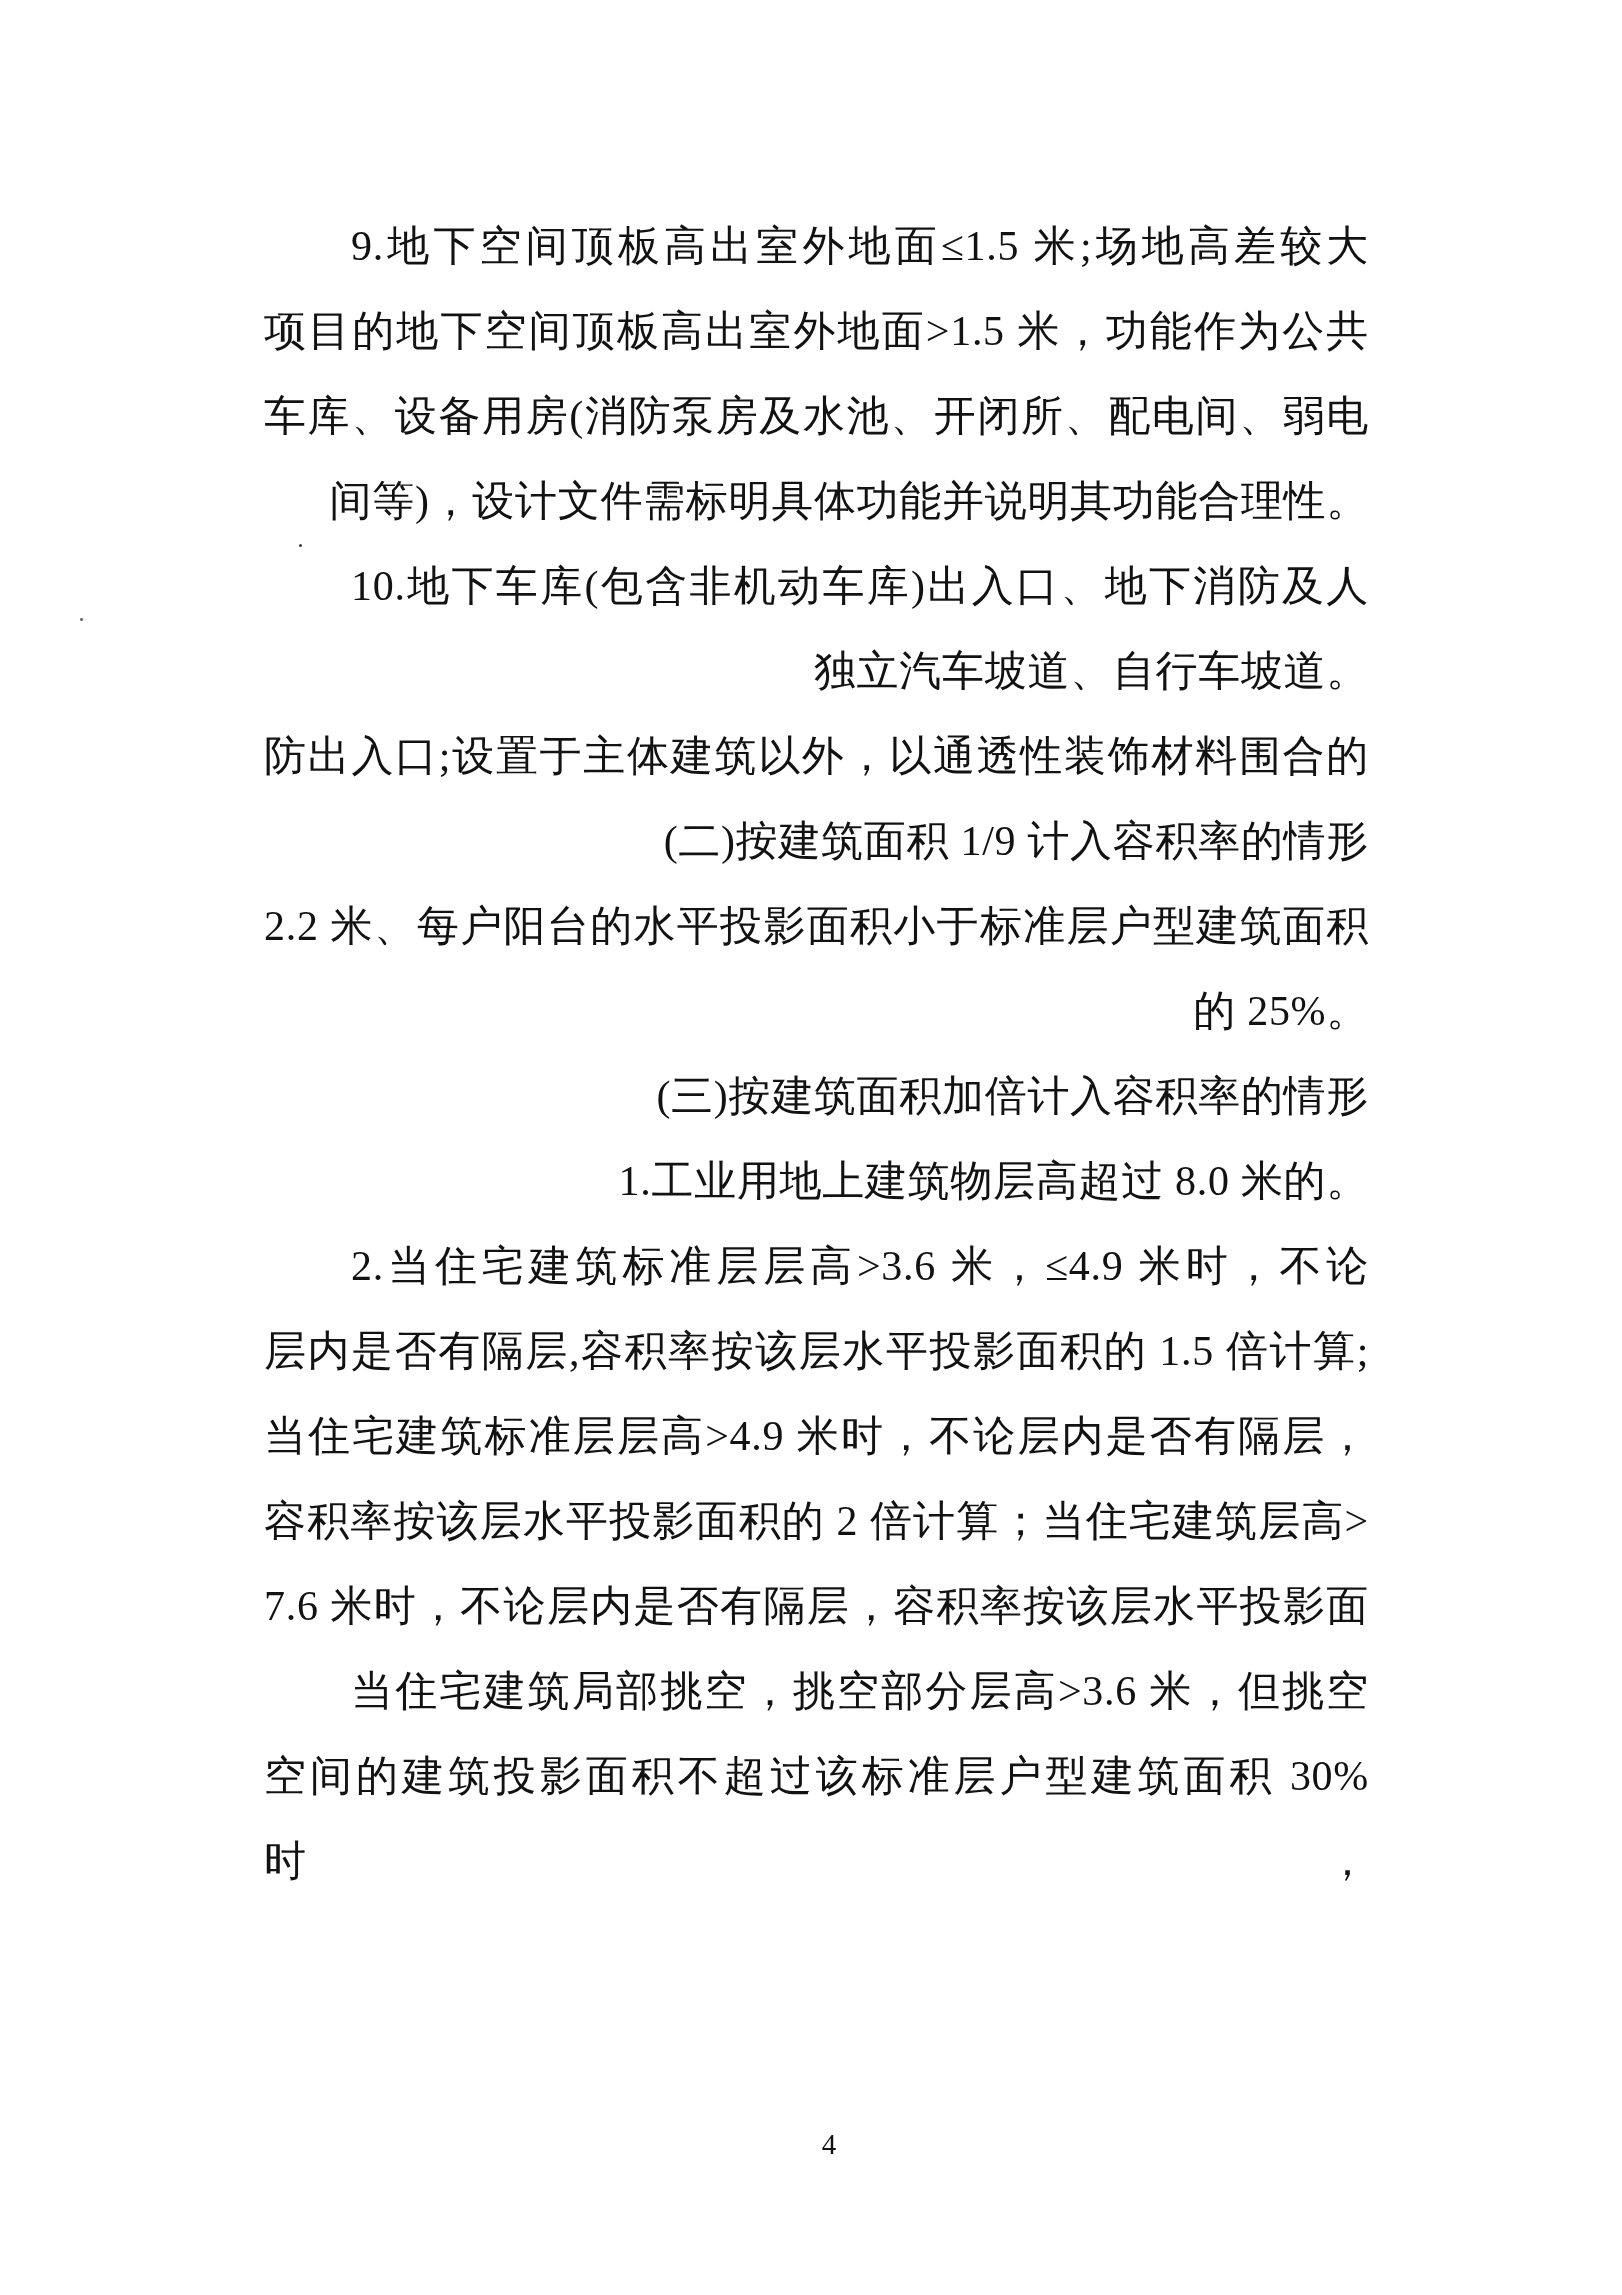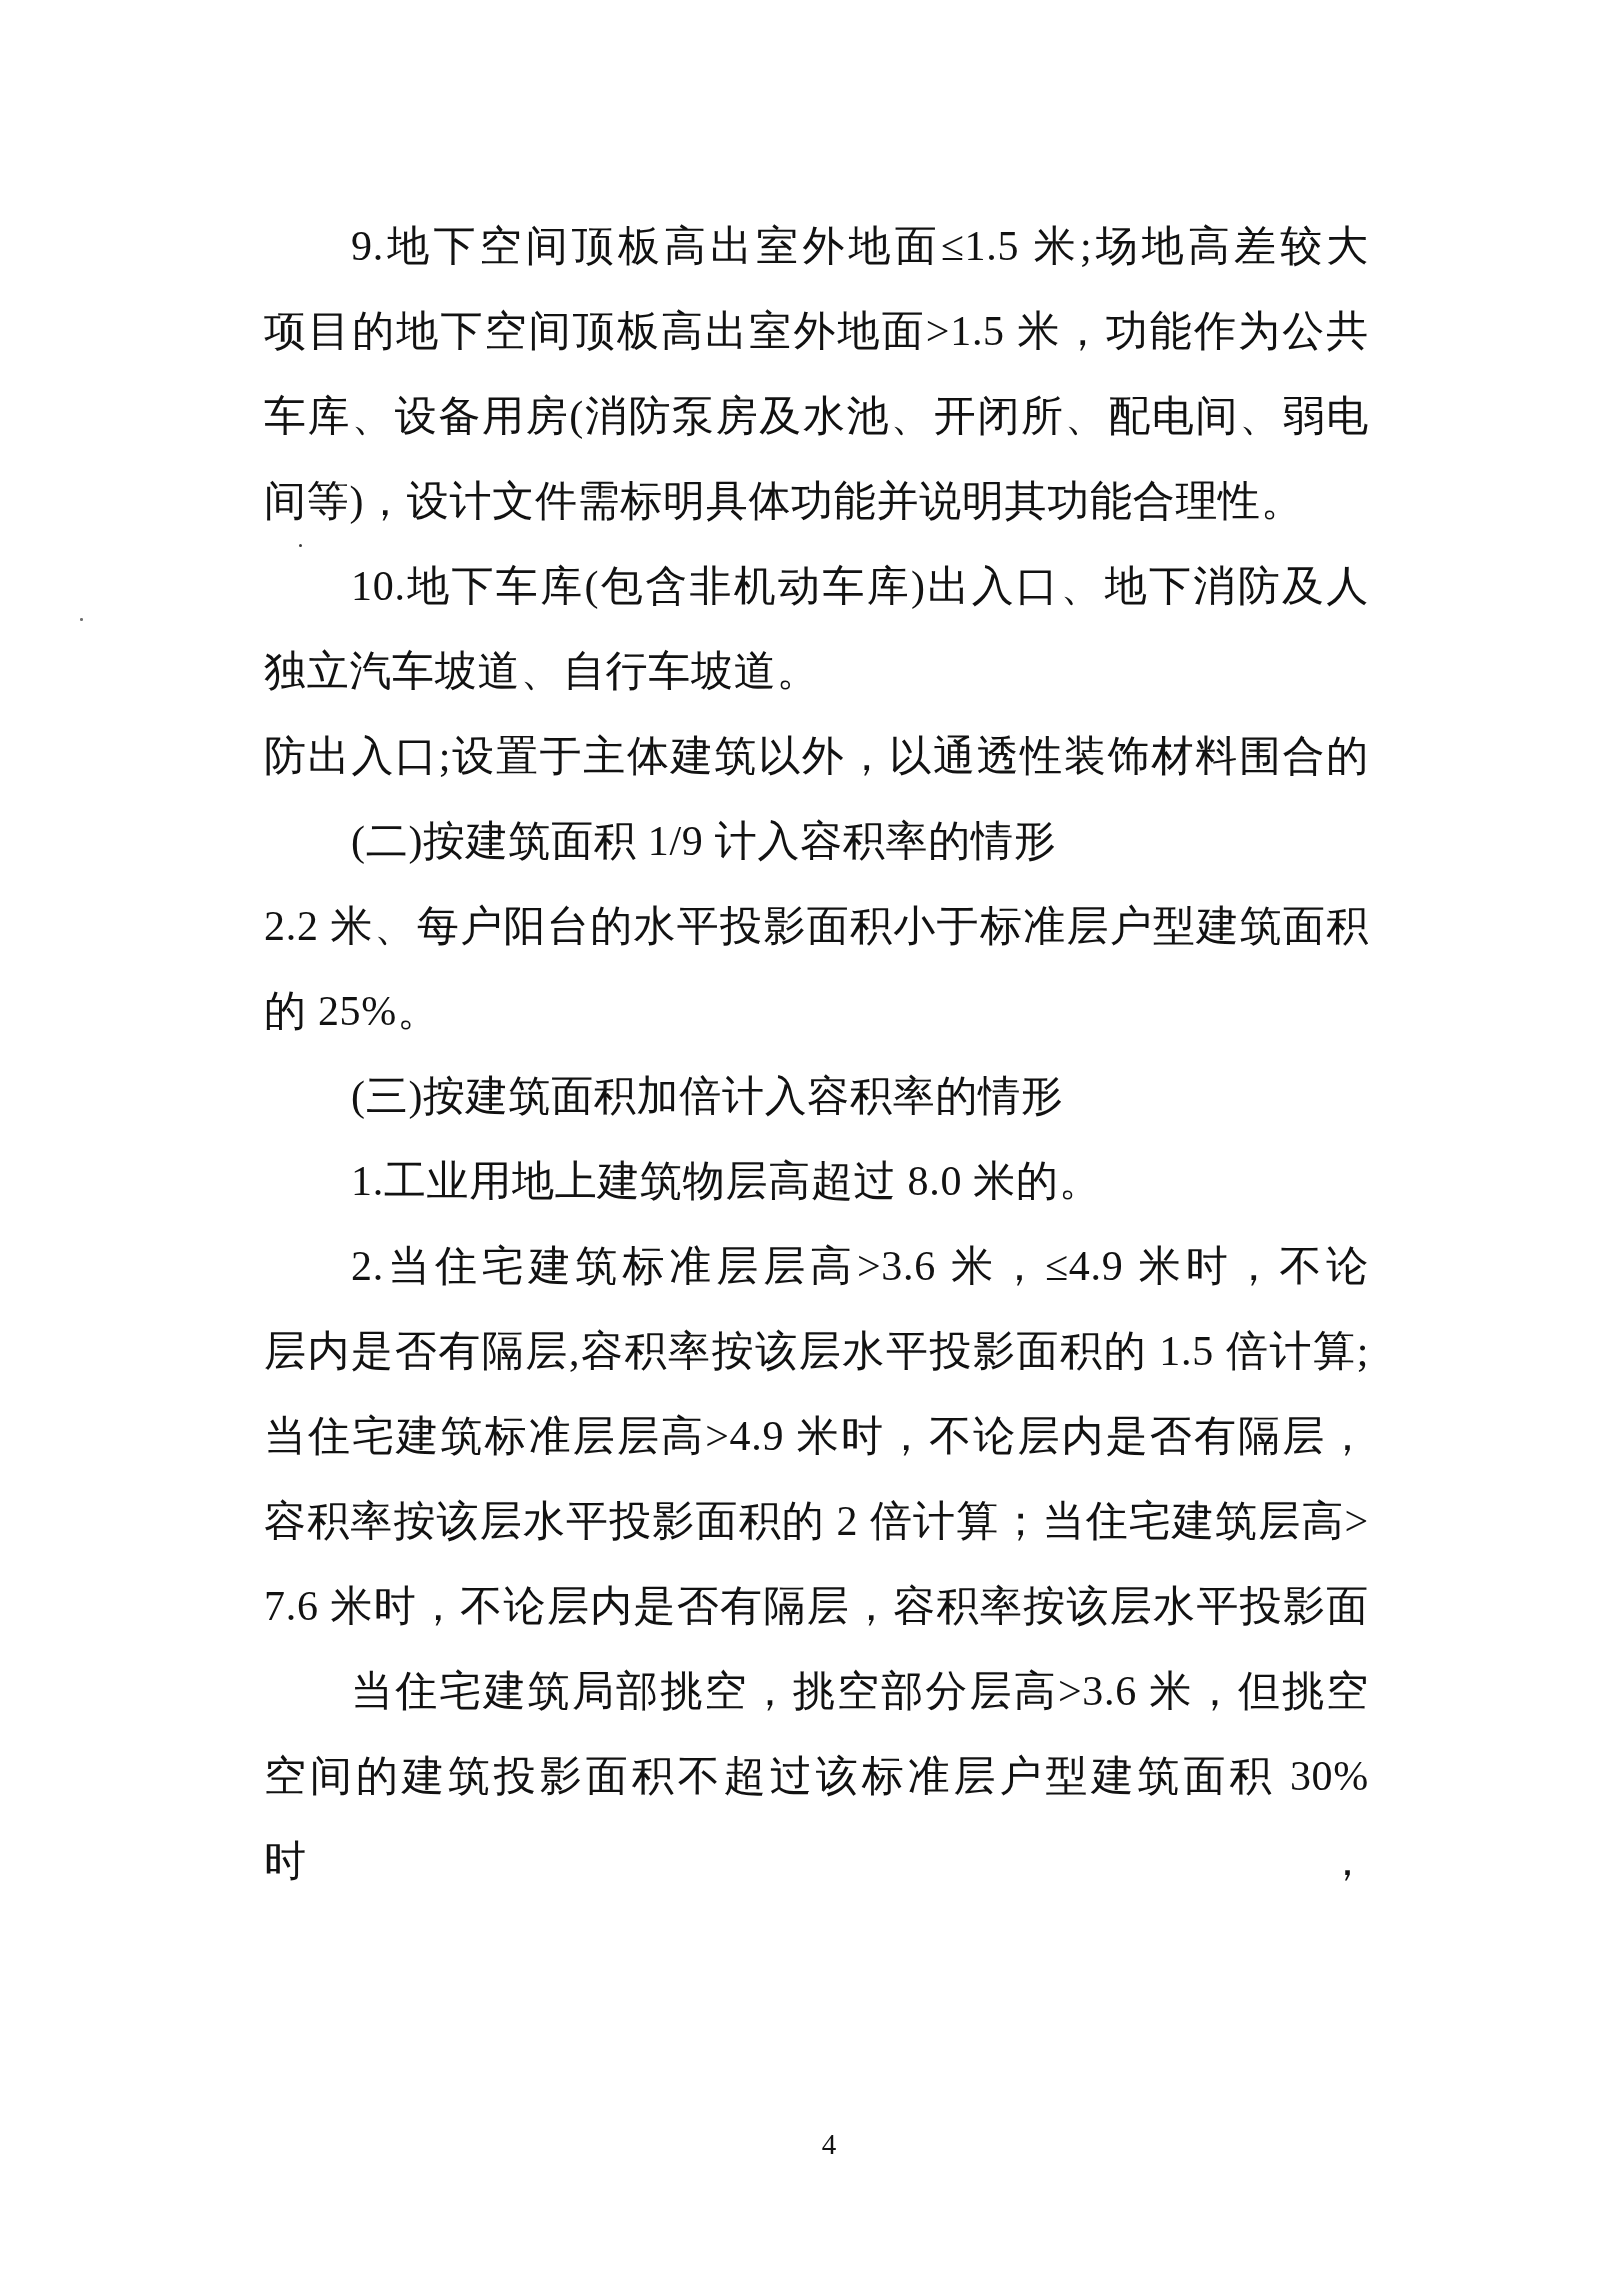--- a/index.html
+++ b/index.html
@@ -19,21 +19,21 @@
     position: absolute;
     left: 264px;
     top: 204px;
     width: 1105px;
     font-size: 42px;
     line-height: 85px;
     color: #121212;
     letter-spacing: 0.7px;
   }
   .line {
-    text-align: left;
+    text-align: right;
     min-height: 85px;
   }
   .line.fill {
     text-align: justify;
     text-align-last: justify;
     text-justify: inter-character;
   }
   .line.indent {
     text-indent: 87px;
   }

